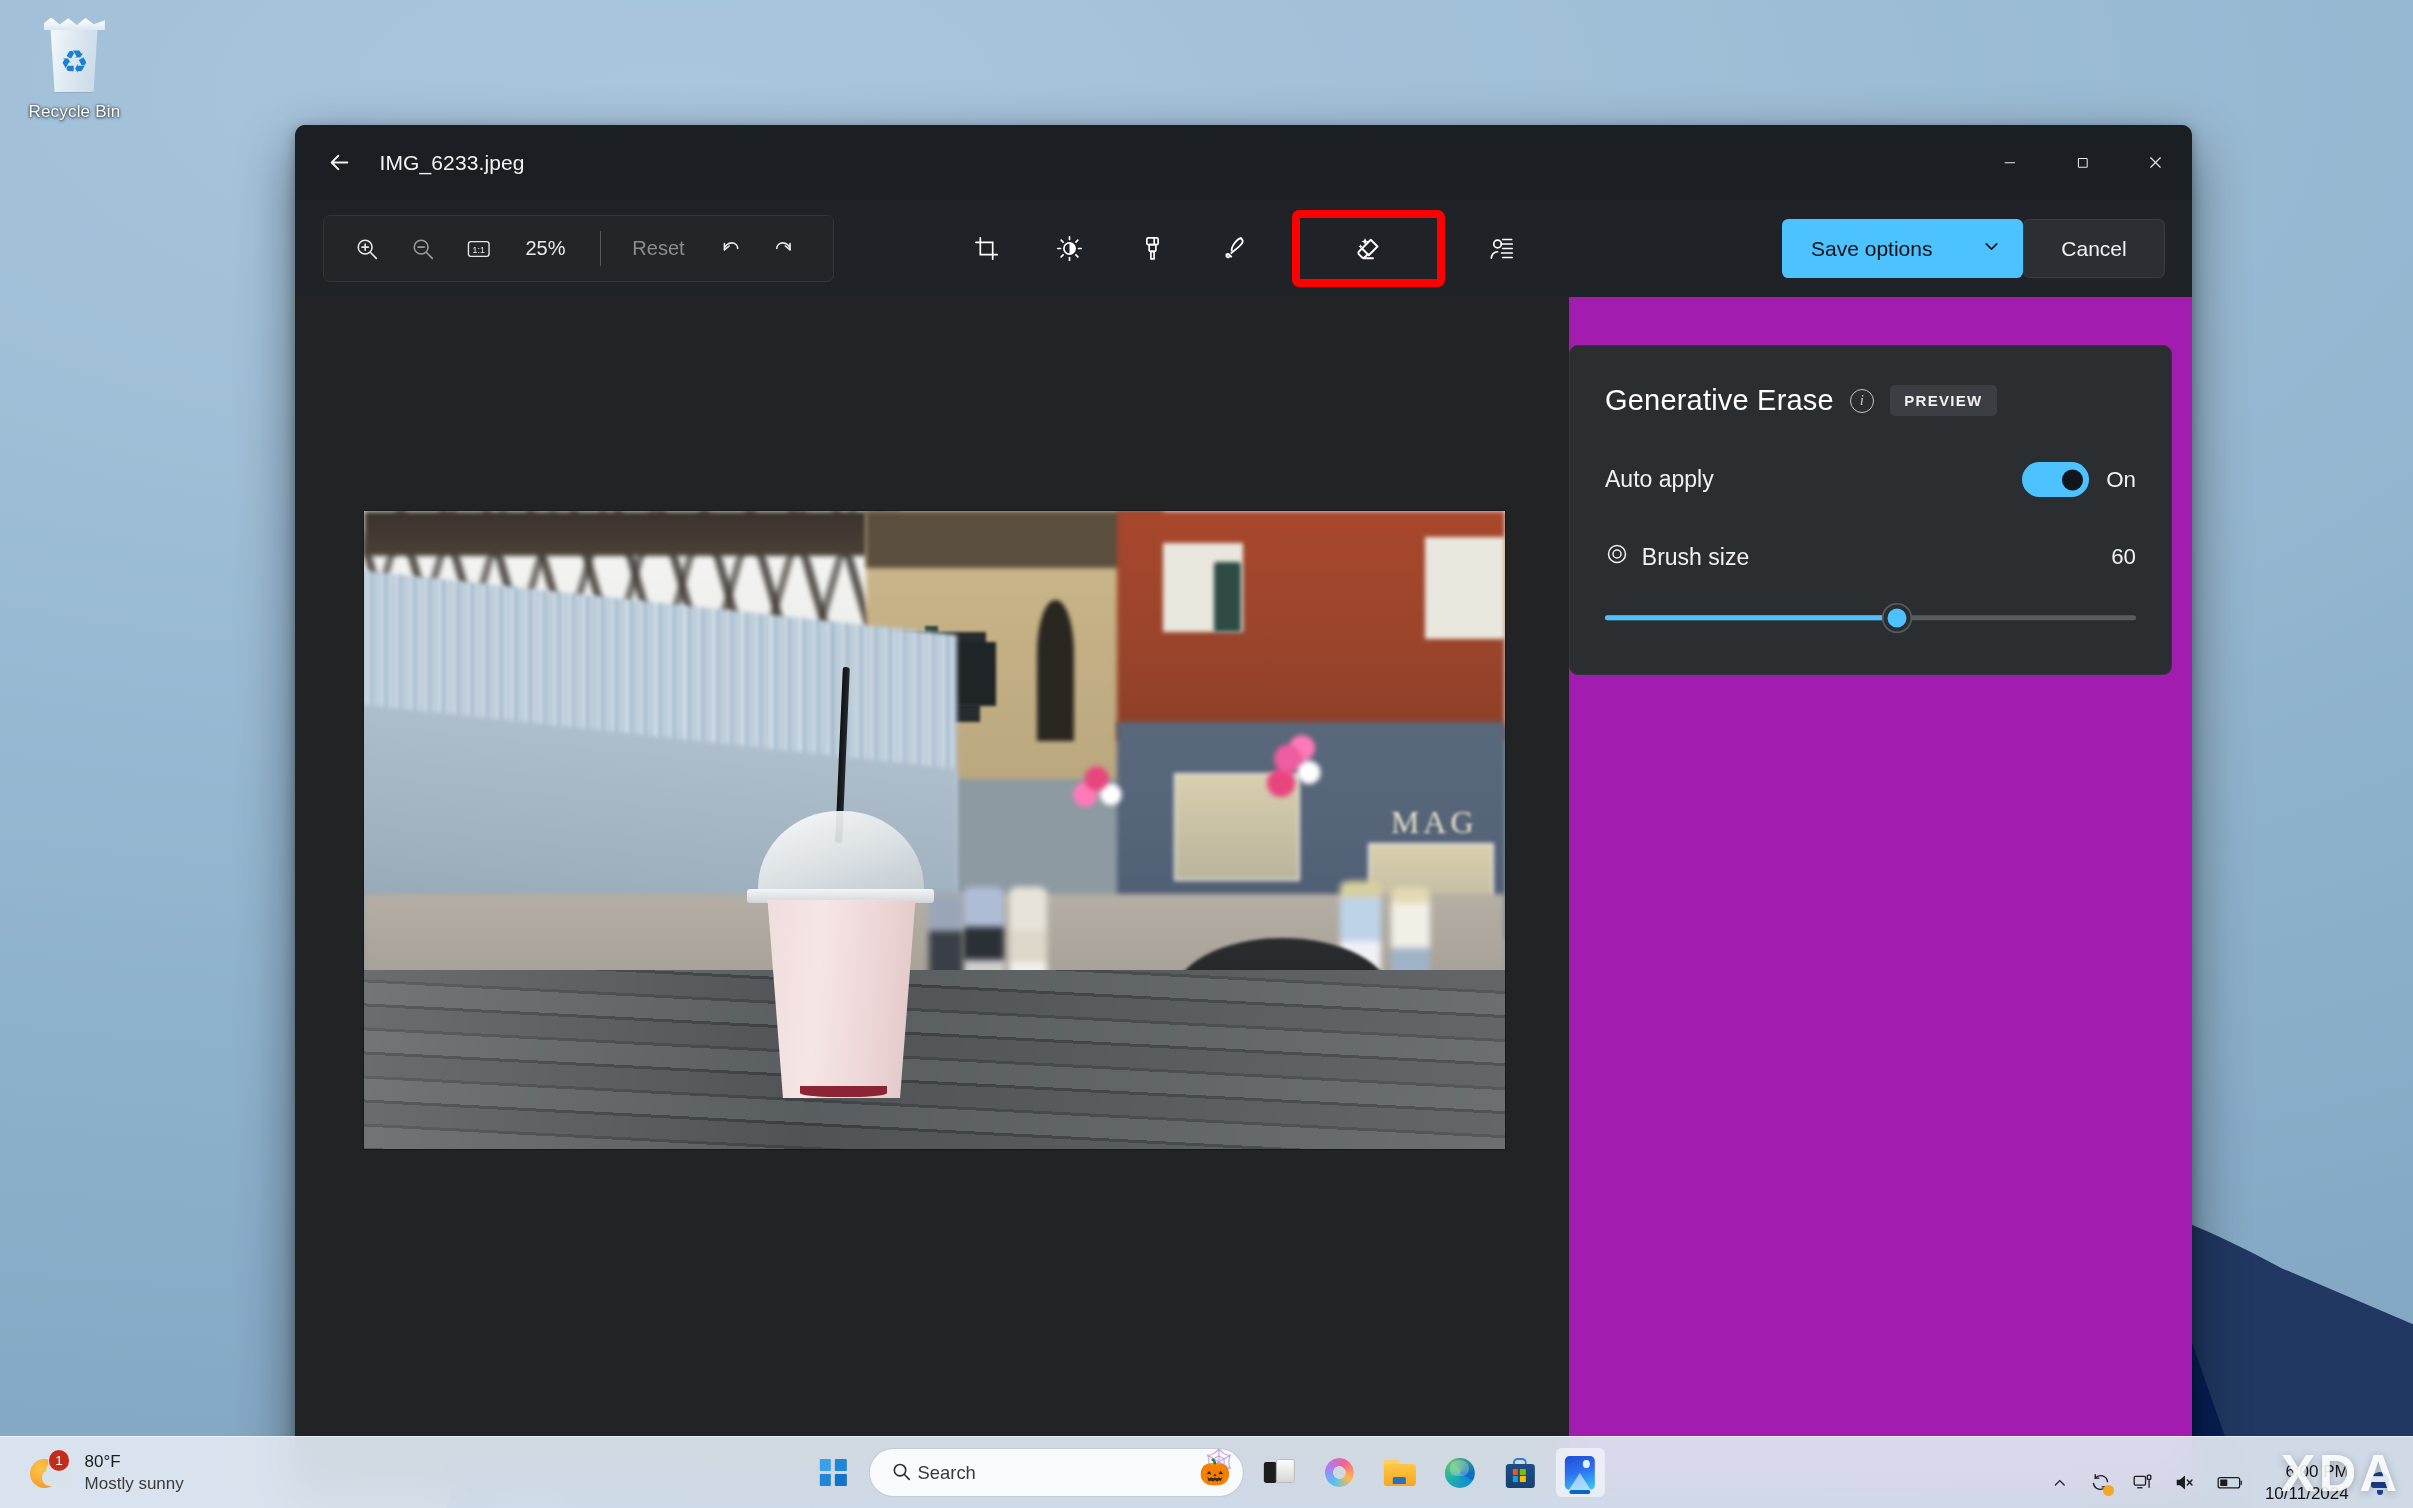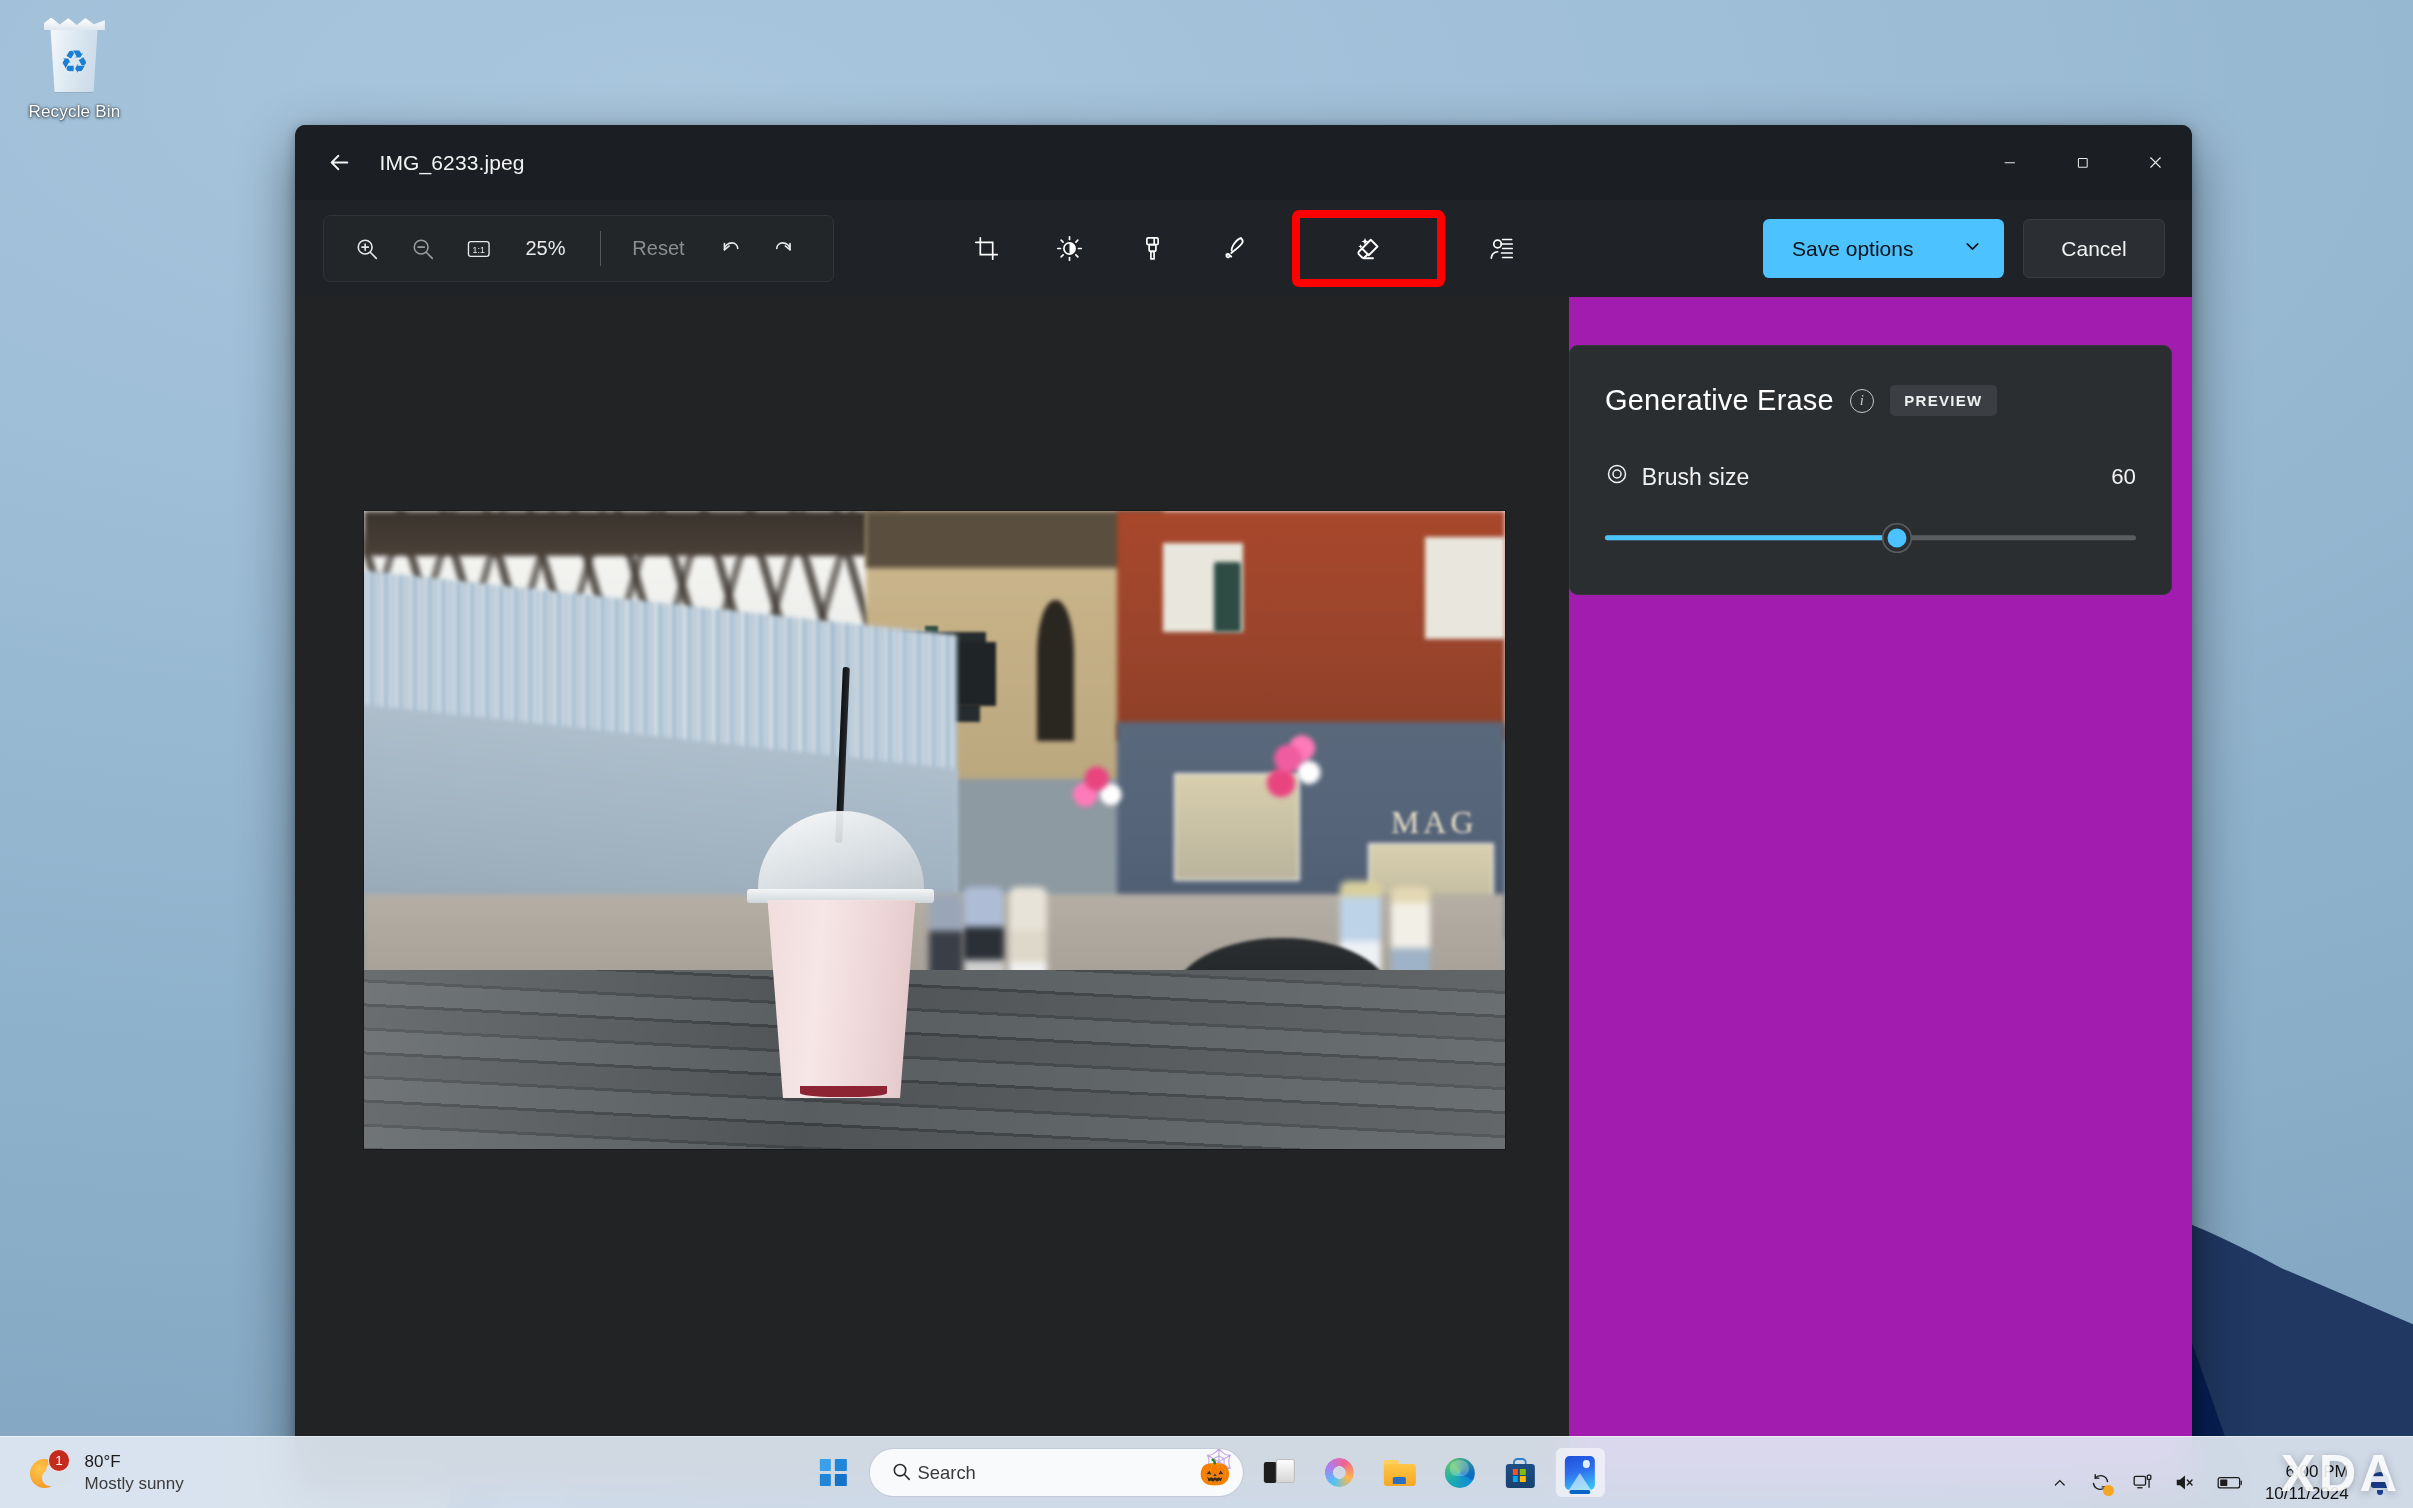--- a/index.html
+++ b/index.html
@@ -151,21 +151,21 @@
   #gen-erase-ring {
     position: absolute; inset: 0;
     border: 8.8px solid #ff0000;
     border-radius: 7.2px;
     pointer-events: none;
   }
 
   
   #cmd-actions {
     position: absolute; right: 27px; top: 19px;
-    display: flex; gap: 19px;
+    display: flex; 
   }
   #save-options {
     height: 59px; min-width: 241px;
     background: #4cc2ff; color: #0c1116;
     border: none; border-radius: 6.4px;
     font-size: 21px; font-family: inherit;
     display: flex; align-items: center; justify-content: space-between;
     padding: 0 21px 0 29px; gap: 24px;
   }
   #cancel-btn {
@@ -840,20 +840,29 @@
 
       <div id="side-panel">
         <div id="panel-card">
 
           <div class="panel-head">
             <div class="panel-title">Generative Erase</div>
             <div class="info-i">i</div>
             <div class="preview-badge">PREVIEW</div>
           </div>
 
+          <div class="row">
+            <div class="row-label">Auto apply</div>
+            <div class="toggle-group">
+              <div class="toggle">
+                <div class="toggle-knob"></div>
+              </div>
+              <div class="toggle-state">On</div>
+            </div>
+          </div>
 
           <div class="row">
             <div class="row-label with-icon">
               <span>
                 <svg width="24" height="24" viewBox="0 0 24 24" fill="none" stroke="currentColor" stroke-width="1.5">
                   <circle cx="12" cy="12" r="8.5"></circle>
                     <circle cx="12" cy="12" r="4"></circle>
                 </svg>
               </span>
               <span>Brush size</span>

